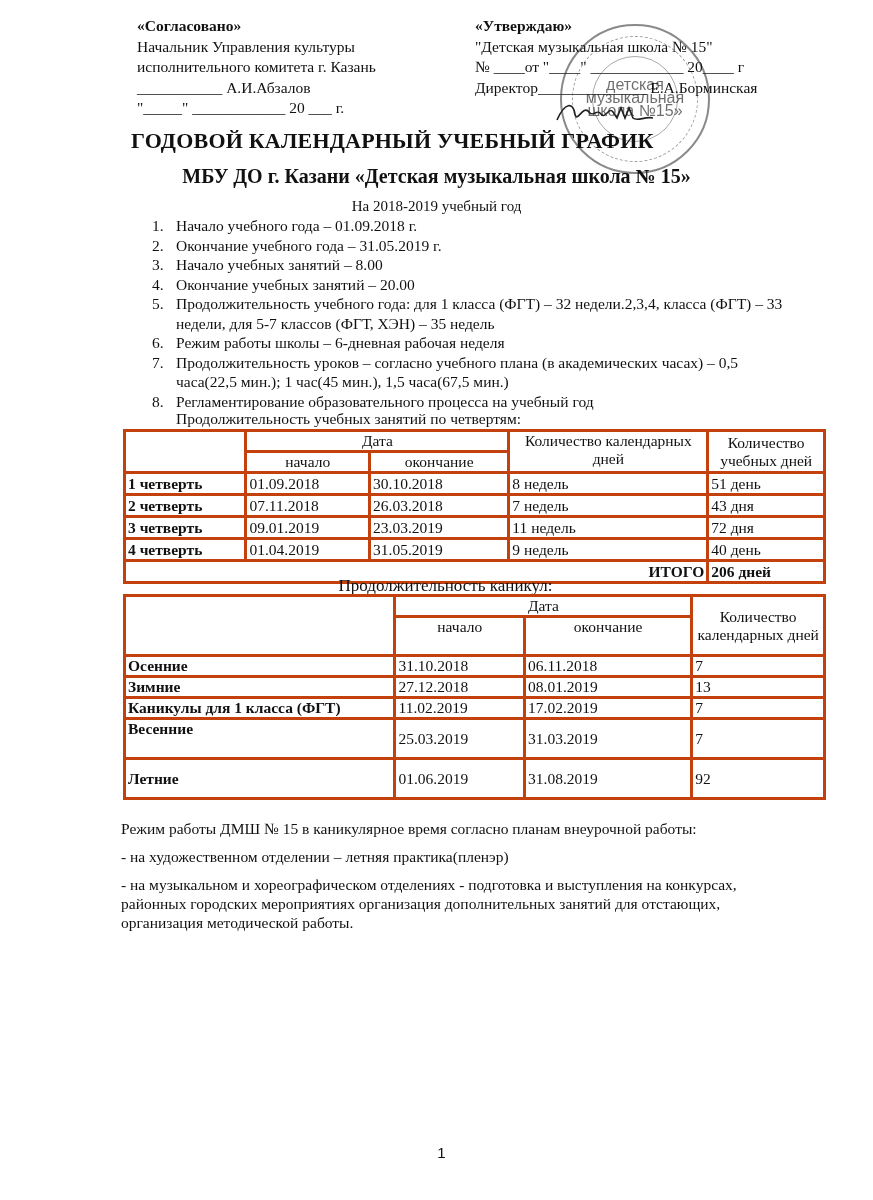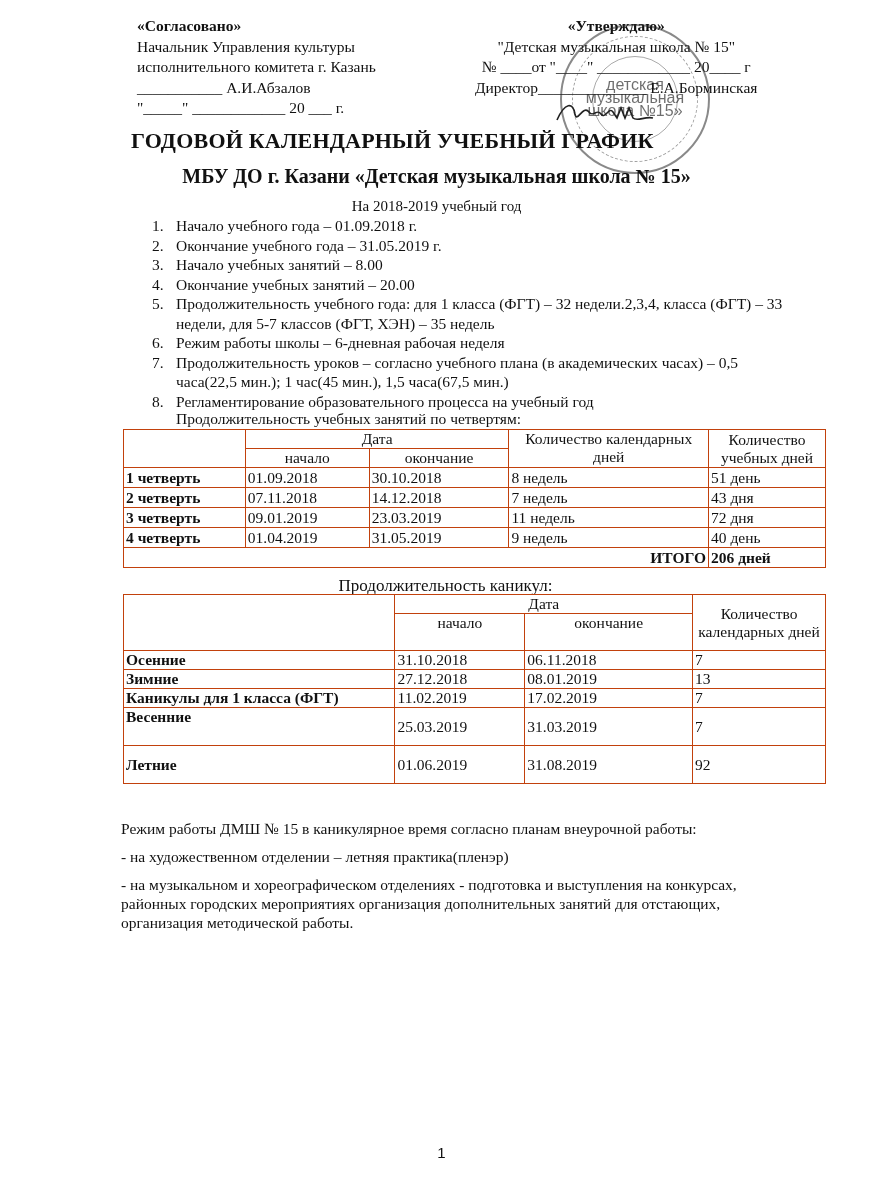--- a/index.html
+++ b/index.html
@@ -20,21 +20,21 @@
       left: 0; top: 0;
       width: 779px;
       height: 1200px;
     }
     .header-block {
       position: absolute;
       font-size: 15.5px;
       line-height: 20.5px;
     }
     .header-left { left: 137px; top: 16px; }
-    .header-right { left: 475px; top: 16px; text-align: center; }
+    .header-right { left: 475px; top: 16px; }
     .header-block .bold { font-weight: bold; }
     .header-block div { white-space: nowrap; }
 
     .stamp {
       position: absolute;
       left: 560px;
       top: 24px;
       width: 150px;
       height: 150px;
       border-radius: 50%;
@@ -131,21 +131,21 @@
       white-space: nowrap;
     }
 
     table {
       border-collapse: collapse;
       position: absolute;
       font-family: "Liberation Serif", serif;
       font-size: 15.5px;
     }
     td, th {
-      border: 1px solid #c2410c;
+      border: 3px solid #c2410c;
       padding: 0 2px;
       font-weight: normal;
       line-height: 18px;
     }
     .t1 {
       left: 123px;
       top: 429px;
       width: 703px;
     }
     .t1 th { text-align: center; }
@@ -292,21 +292,21 @@
     <tr>
       <td class="lbl">1 четверть</td>
       <td>01.09.2018</td>
       <td>30.10.2018</td>
       <td>8 недель</td>
       <td>51 день</td>
     </tr>
     <tr>
       <td class="lbl">2 четверть</td>
       <td>07.11.2018</td>
-      <td>14.12.2018</td>
+      <td>26.03.2018</td>
       <td>7 недель</td>
       <td>43 дня</td>
     </tr>
     <tr>
       <td class="lbl">3 четверть</td>
       <td>09.01.2019</td>
       <td>23.03.2019</td>
       <td>11 недель</td>
       <td>72 дня</td>
     </tr>

